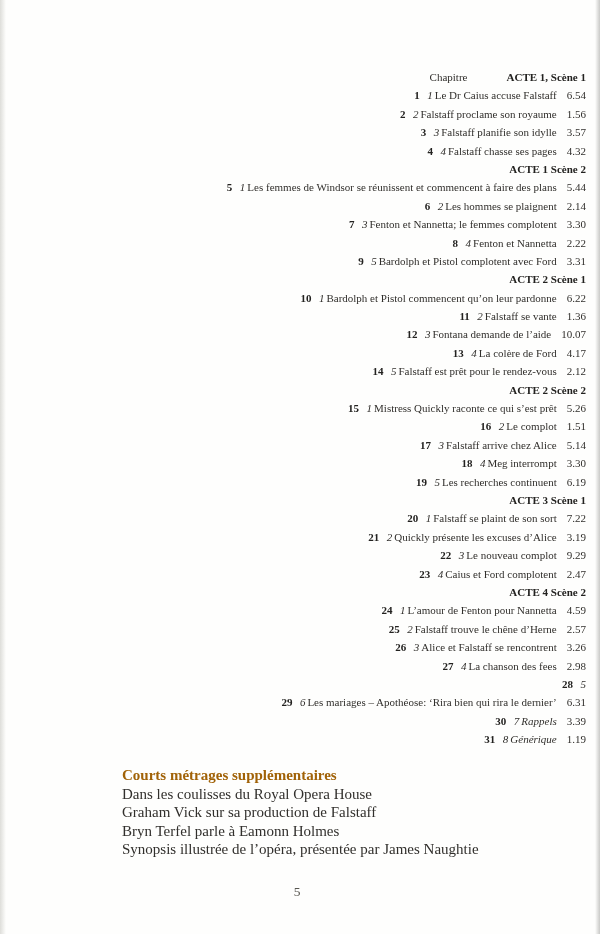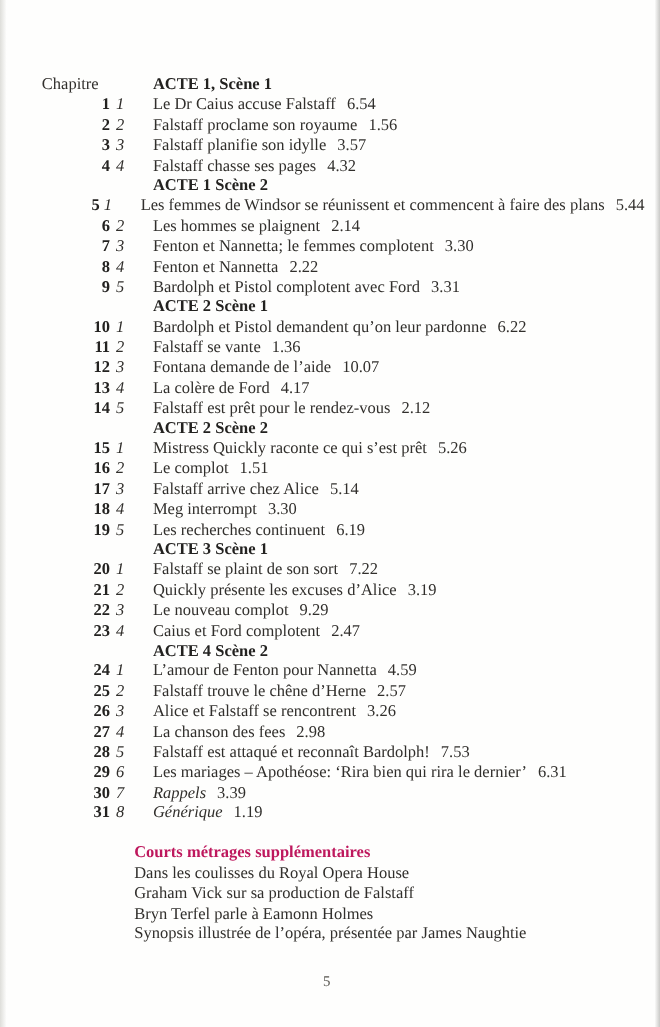--- a/index.html
+++ b/index.html
@@ -11,30 +11,30 @@
   }
   .edge-left{
     position:absolute;left:0;top:0;bottom:0;width:6px;
     background:linear-gradient(to right,#dededa,rgba(255,255,255,0));
   }
   .edge-right{
     position:absolute;right:0;top:0;bottom:0;width:5px;
     background:linear-gradient(to left,#c9c9c7,rgba(255,255,255,0));
   }
   .toc{position:absolute;top:68px;left:38px;width:548px;}
-  .row{display:flex;height:18.4px;line-height:18.4px;font-size:15px;white-space:nowrap;}
+  .row{display:flex;height:18.4px;line-height:18.4px;font-size:11px;white-space:nowrap;justify-content:flex-end;}
   .col-header-label{width:75px;text-align:left;}
   .col-chap{width:62px;text-align:right;font-weight:bold;color:#232220;}
   .col-scene{width:13px;text-align:right;font-style:italic;}
-  .col-title{margin-left:26px;}
+  .col-title{margin-left:2px;}
   .section .col-title{font-weight:bold;color:#232220;}
   .col-title.italic .title-text{font-style:italic;}
   .time{margin-left:10px;}
   .extras{position:absolute;top:766px;left:122px;font-size:15px;line-height:18.5px;white-space:nowrap;}
-  .extras .heading{font-weight:bold;color:#be185d;}
+  .extras .heading{font-weight:bold;color:#a16207;}
   .page-number{
     position:absolute;top:884px;left:0;width:594px;text-align:center;
     font-size:13.5px;color:#57554f;line-height:16px;
   }
 </style>
 </head>
 <body>
 
 <div class="edge-left"></div>
 <div class="edge-right"></div>
@@ -107,21 +107,21 @@
 
   <div class="row section">
     <span class="col-chap"></span>
     <span class="col-scene"></span>
     <span class="col-title">ACTE 2 Scène 1</span>
   </div>
 
   <div class="row entry">
     <span class="col-chap">10</span>
     <span class="col-scene">1</span>
-    <span class="col-title"><span class="title-text">Bardolph et Pistol demandent qu’on leur pardonne</span><span class="time">6.22</span></span>
+    <span class="col-title"><span class="title-text">Bardolph et Pistol commencent qu’on leur pardonne</span><span class="time">6.22</span></span>
   </div>
 
   <div class="row entry">
     <span class="col-chap">11</span>
     <span class="col-scene">2</span>
     <span class="col-title"><span class="title-text">Falstaff se vante</span><span class="time">1.36</span></span>
   </div>
 
   <div class="row entry">
     <span class="col-chap">12</span>
@@ -233,21 +233,20 @@
 
   <div class="row entry">
     <span class="col-chap">27</span>
     <span class="col-scene">4</span>
     <span class="col-title"><span class="title-text">La chanson des fees</span><span class="time">2.98</span></span>
   </div>
 
   <div class="row entry">
     <span class="col-chap">28</span>
     <span class="col-scene">5</span>
-    <span class="col-title"><span class="title-text">Falstaff est attaqué et reconnaît Bardolph!</span><span class="time">7.53</span></span>
   </div>
 
   <div class="row entry">
     <span class="col-chap">29</span>
     <span class="col-scene">6</span>
     <span class="col-title"><span class="title-text">Les mariages – Apothéose: ‘Rira bien qui rira le dernier’</span><span class="time">6.31</span></span>
   </div>
 
   <div class="row entry">
     <span class="col-chap">30</span>

